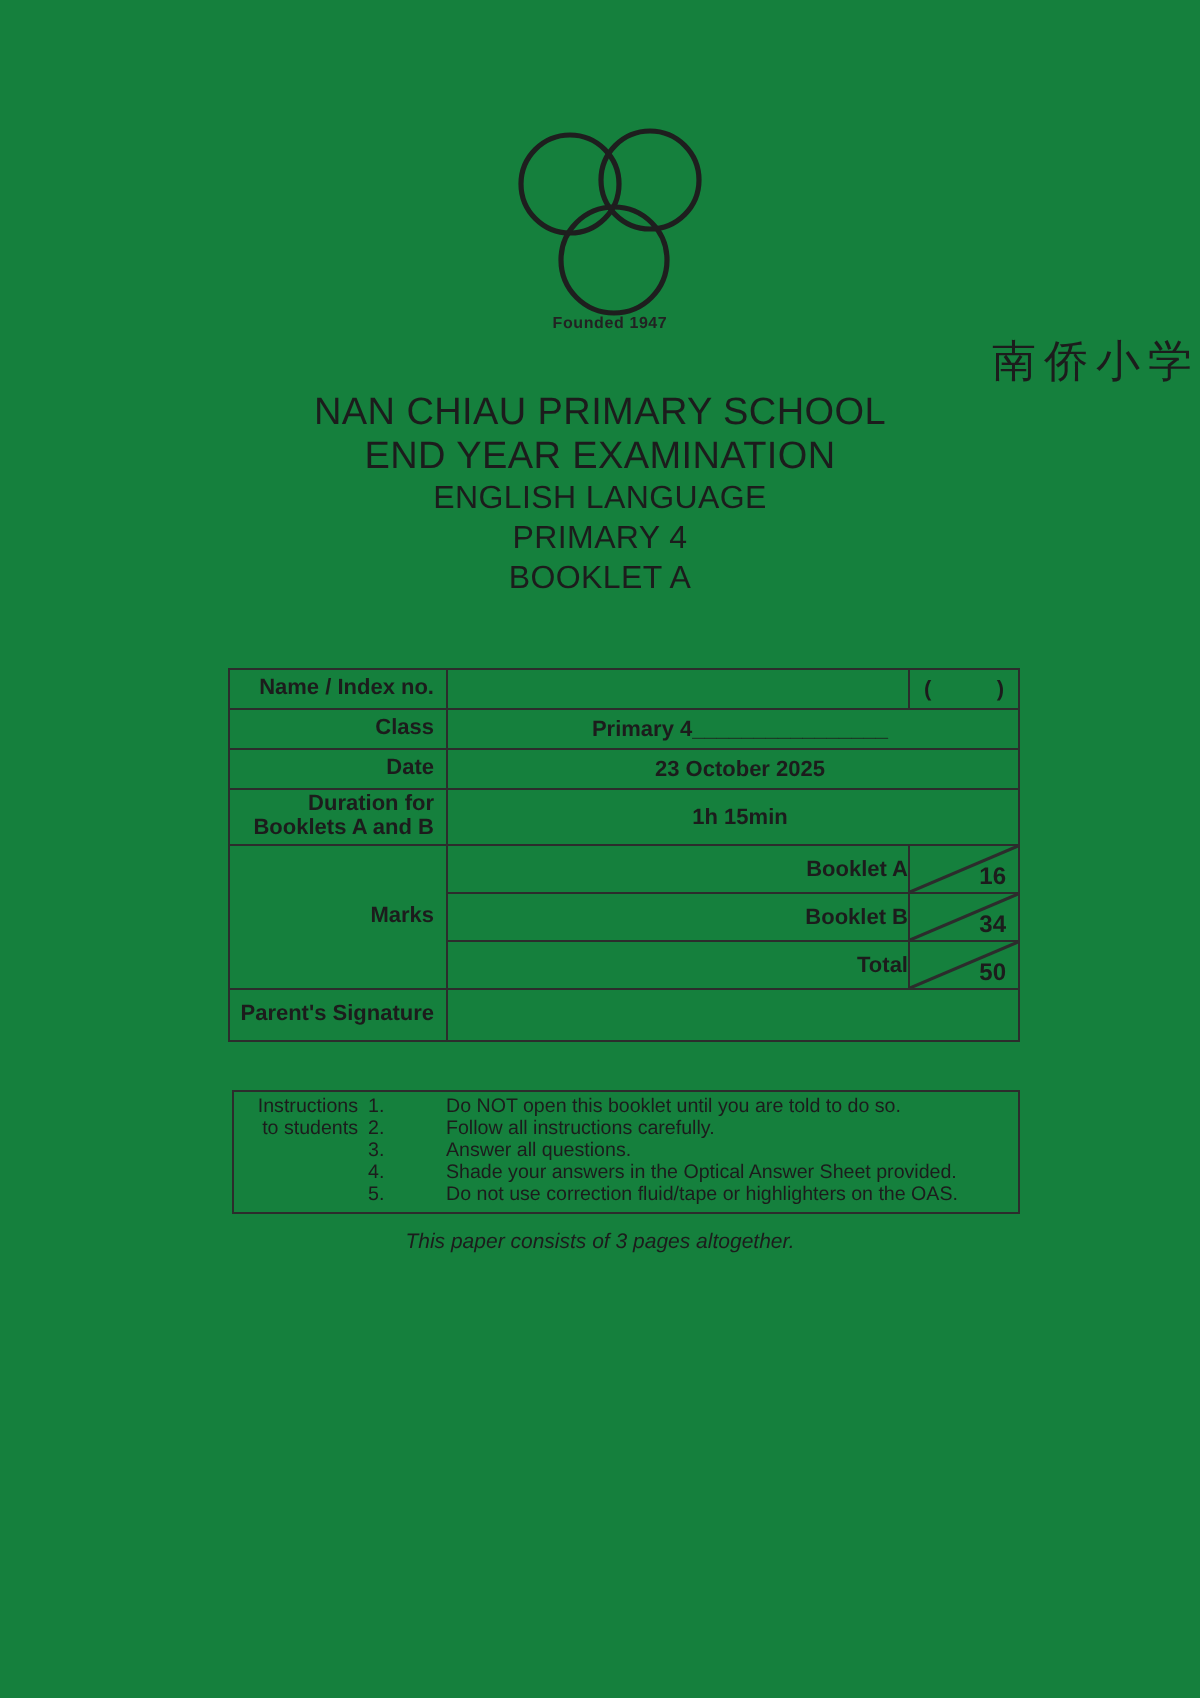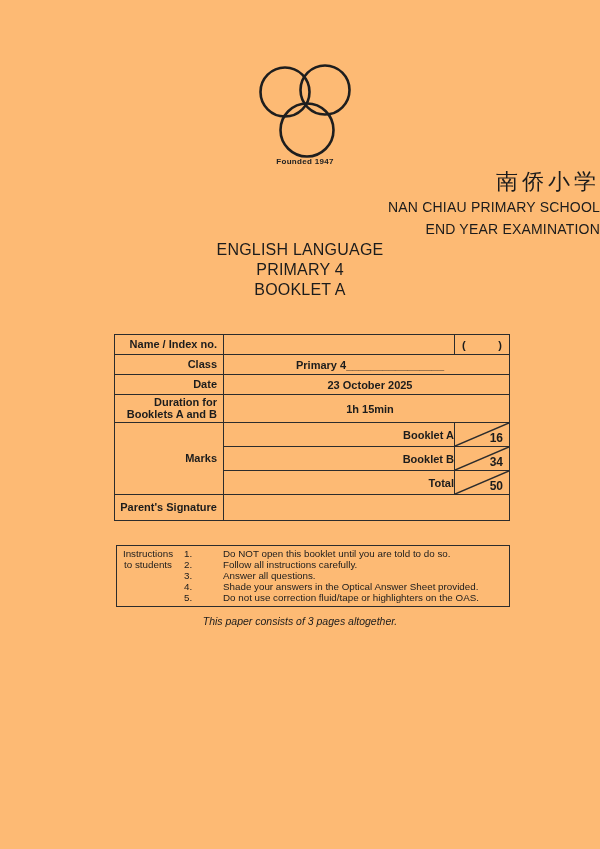--- a/index.html
+++ b/index.html
@@ -4,21 +4,21 @@
 <style>
   html, body {
     margin: 0;
     padding: 0;
     background: #ffffff;
   }
   .page {
     position: relative;
     width: 600px;
     height: 849px;
-    background: #fdba74;
+    background: #15803d;
     font-family: "Liberation Sans", sans-serif;
     color: #1c1c1c;
     overflow: hidden;
   }
 
   
   .logo-rings {
     position: absolute;
     left: 252px;
     top: 62px;
@@ -51,24 +51,23 @@
     text-align: center;
   }
   .t-cn {
     font-family: "DejaVu Serif", "DejaVu Sans", serif;
     font-size: 22px;
     line-height: 28px;
     letter-spacing: 4px;
     text-align: right;
   }
   .t-school, .t-exam {
-    font-size: 14px;
+    font-size: 19px;
     line-height: 22px;
     letter-spacing: 0.2px;
-    text-align: right;
   }
   .t-year {
     font-size: 15px;
     line-height: 20px;
   }
   .t-subject, .t-level, .t-booklet {
     font-size: 16px;
     line-height: 20px;
     letter-spacing: 0.2px;
   }
@@ -145,21 +144,21 @@
     width: 394px;
     border: 1.5px solid #2c2c2c;
     display: flex;
     padding: 3px 0 2px 0;
     box-sizing: border-box;
     font-size: 9.8px;
     line-height: 10.9px;
   }
   .instr-heading {
     width: 62px;
-    text-align: center;
+    text-align: right;
     flex-shrink: 0;
   }
   .instr-rows { flex: 1; }
   .irow { display: flex; }
   .inum {
     width: 26px;
     padding-left: 5px;
     flex-shrink: 0;
     box-sizing: border-box;
   }

